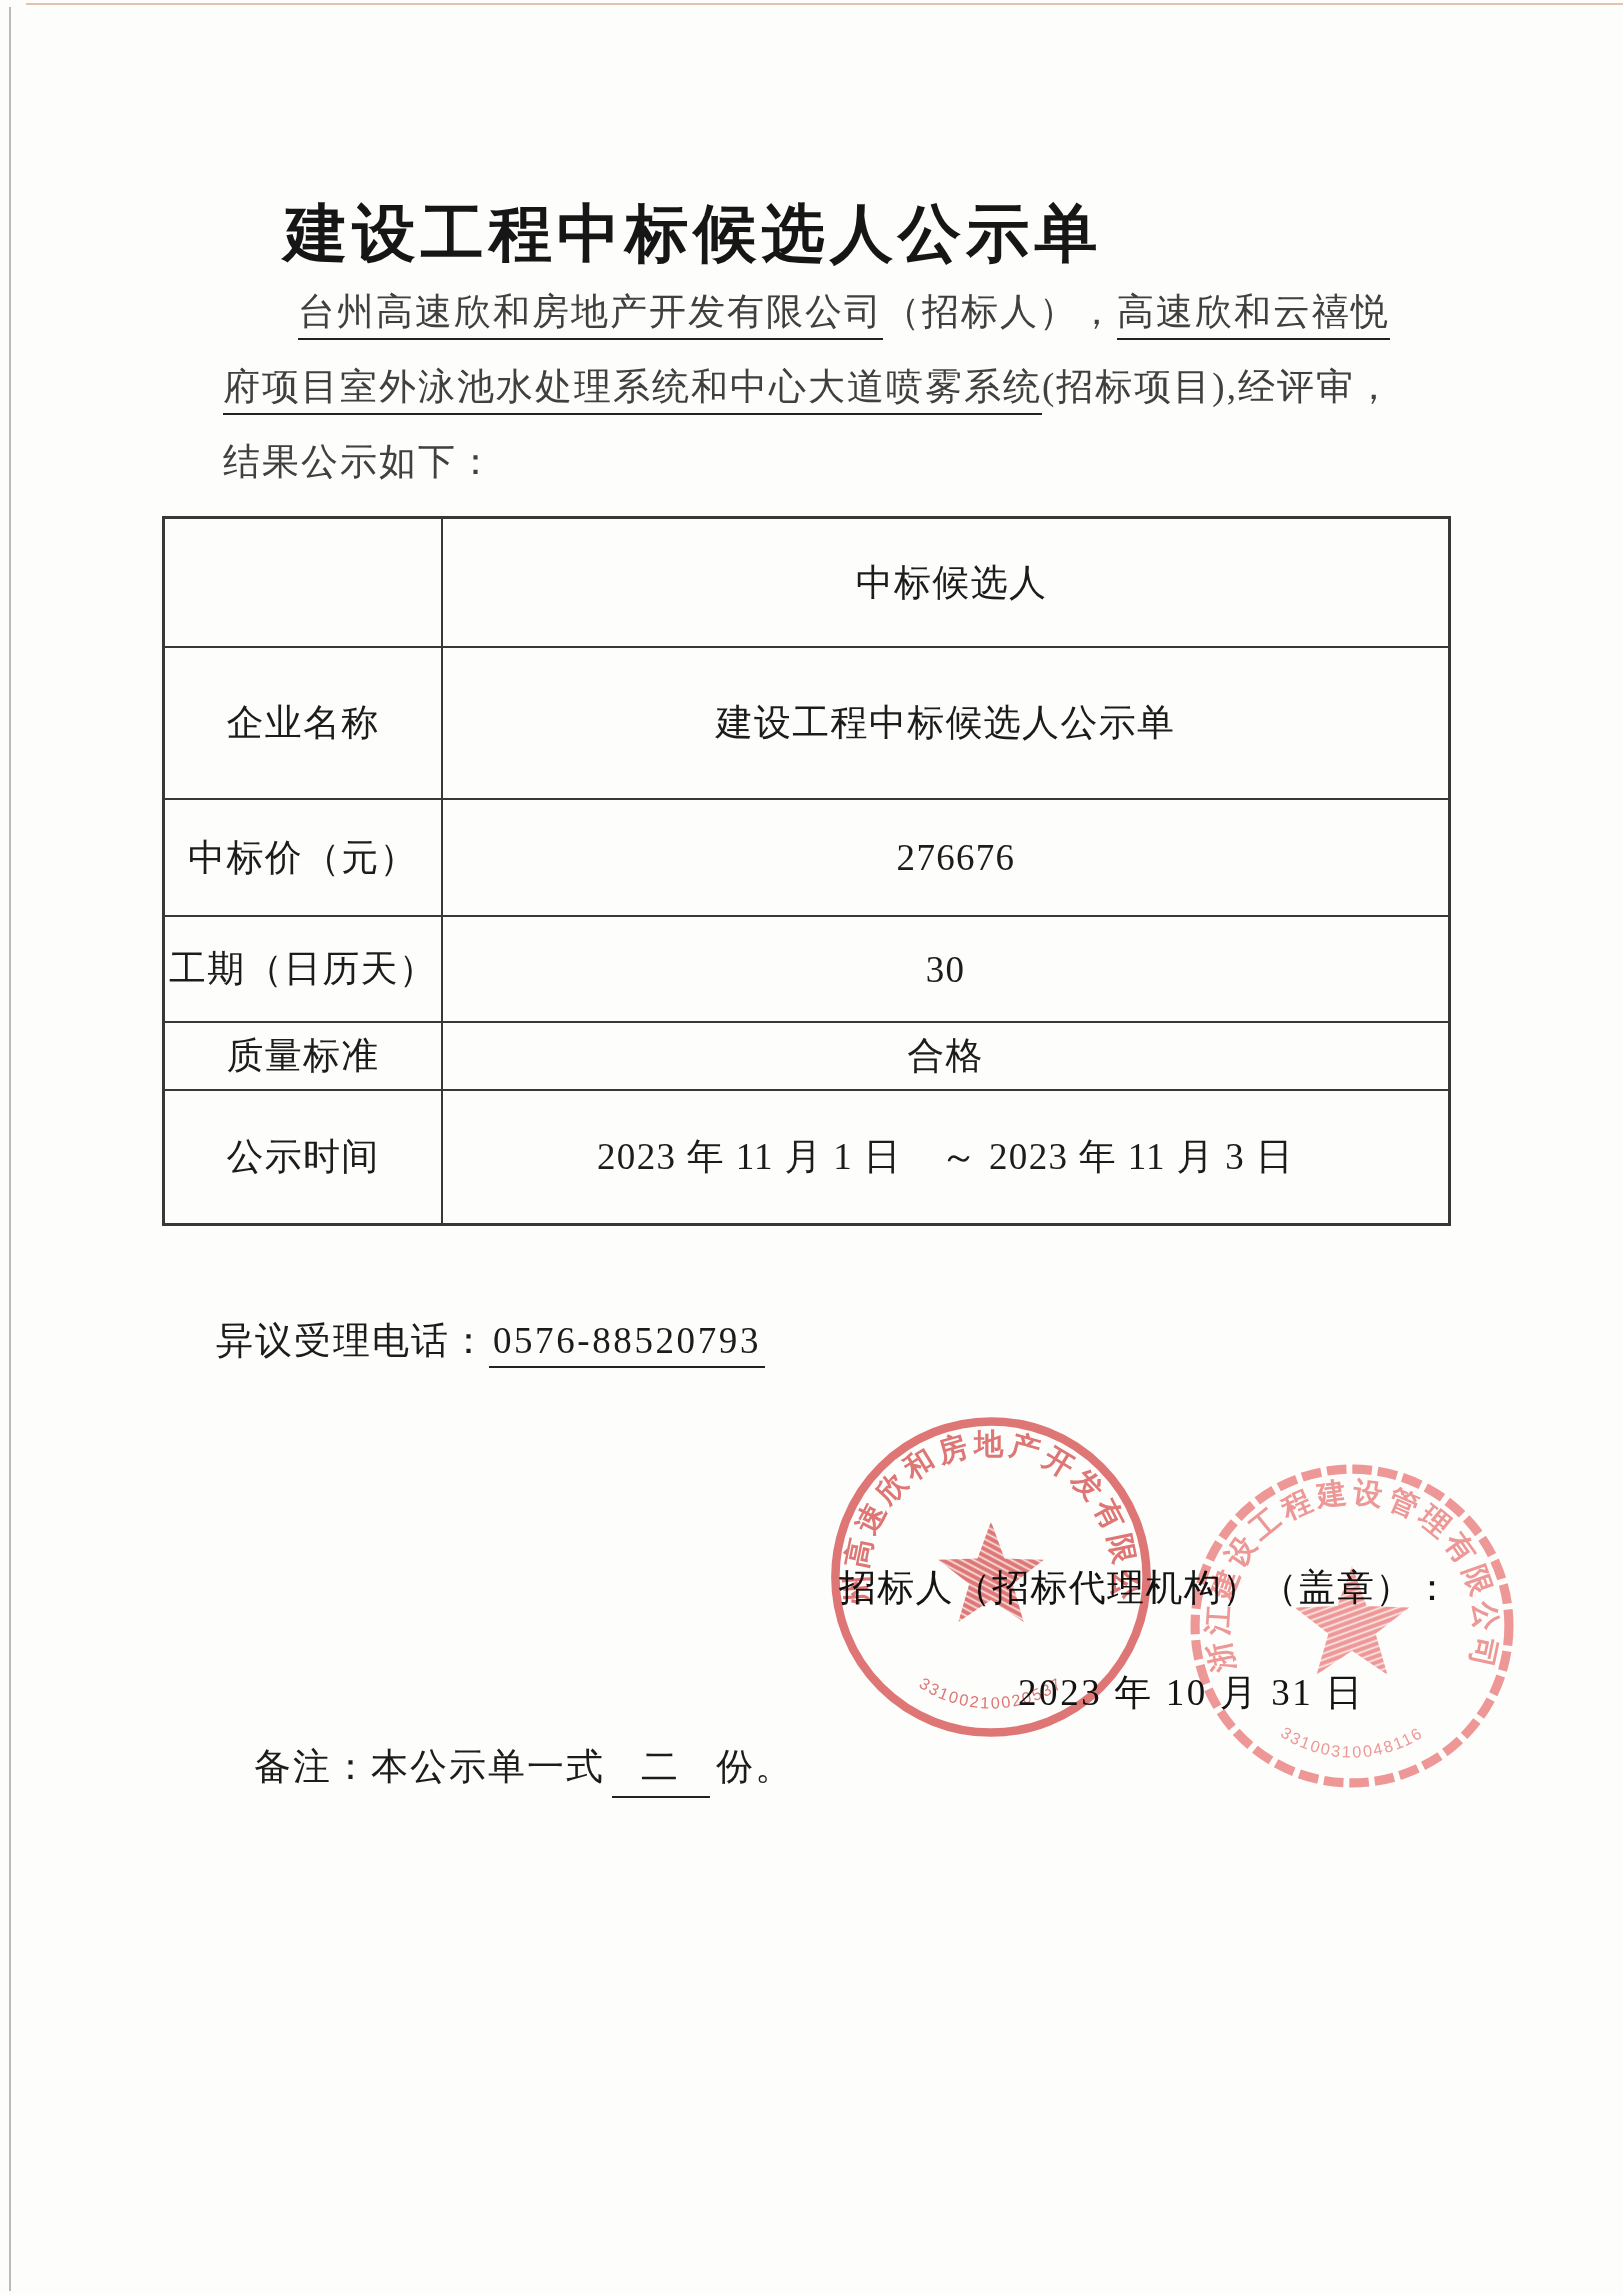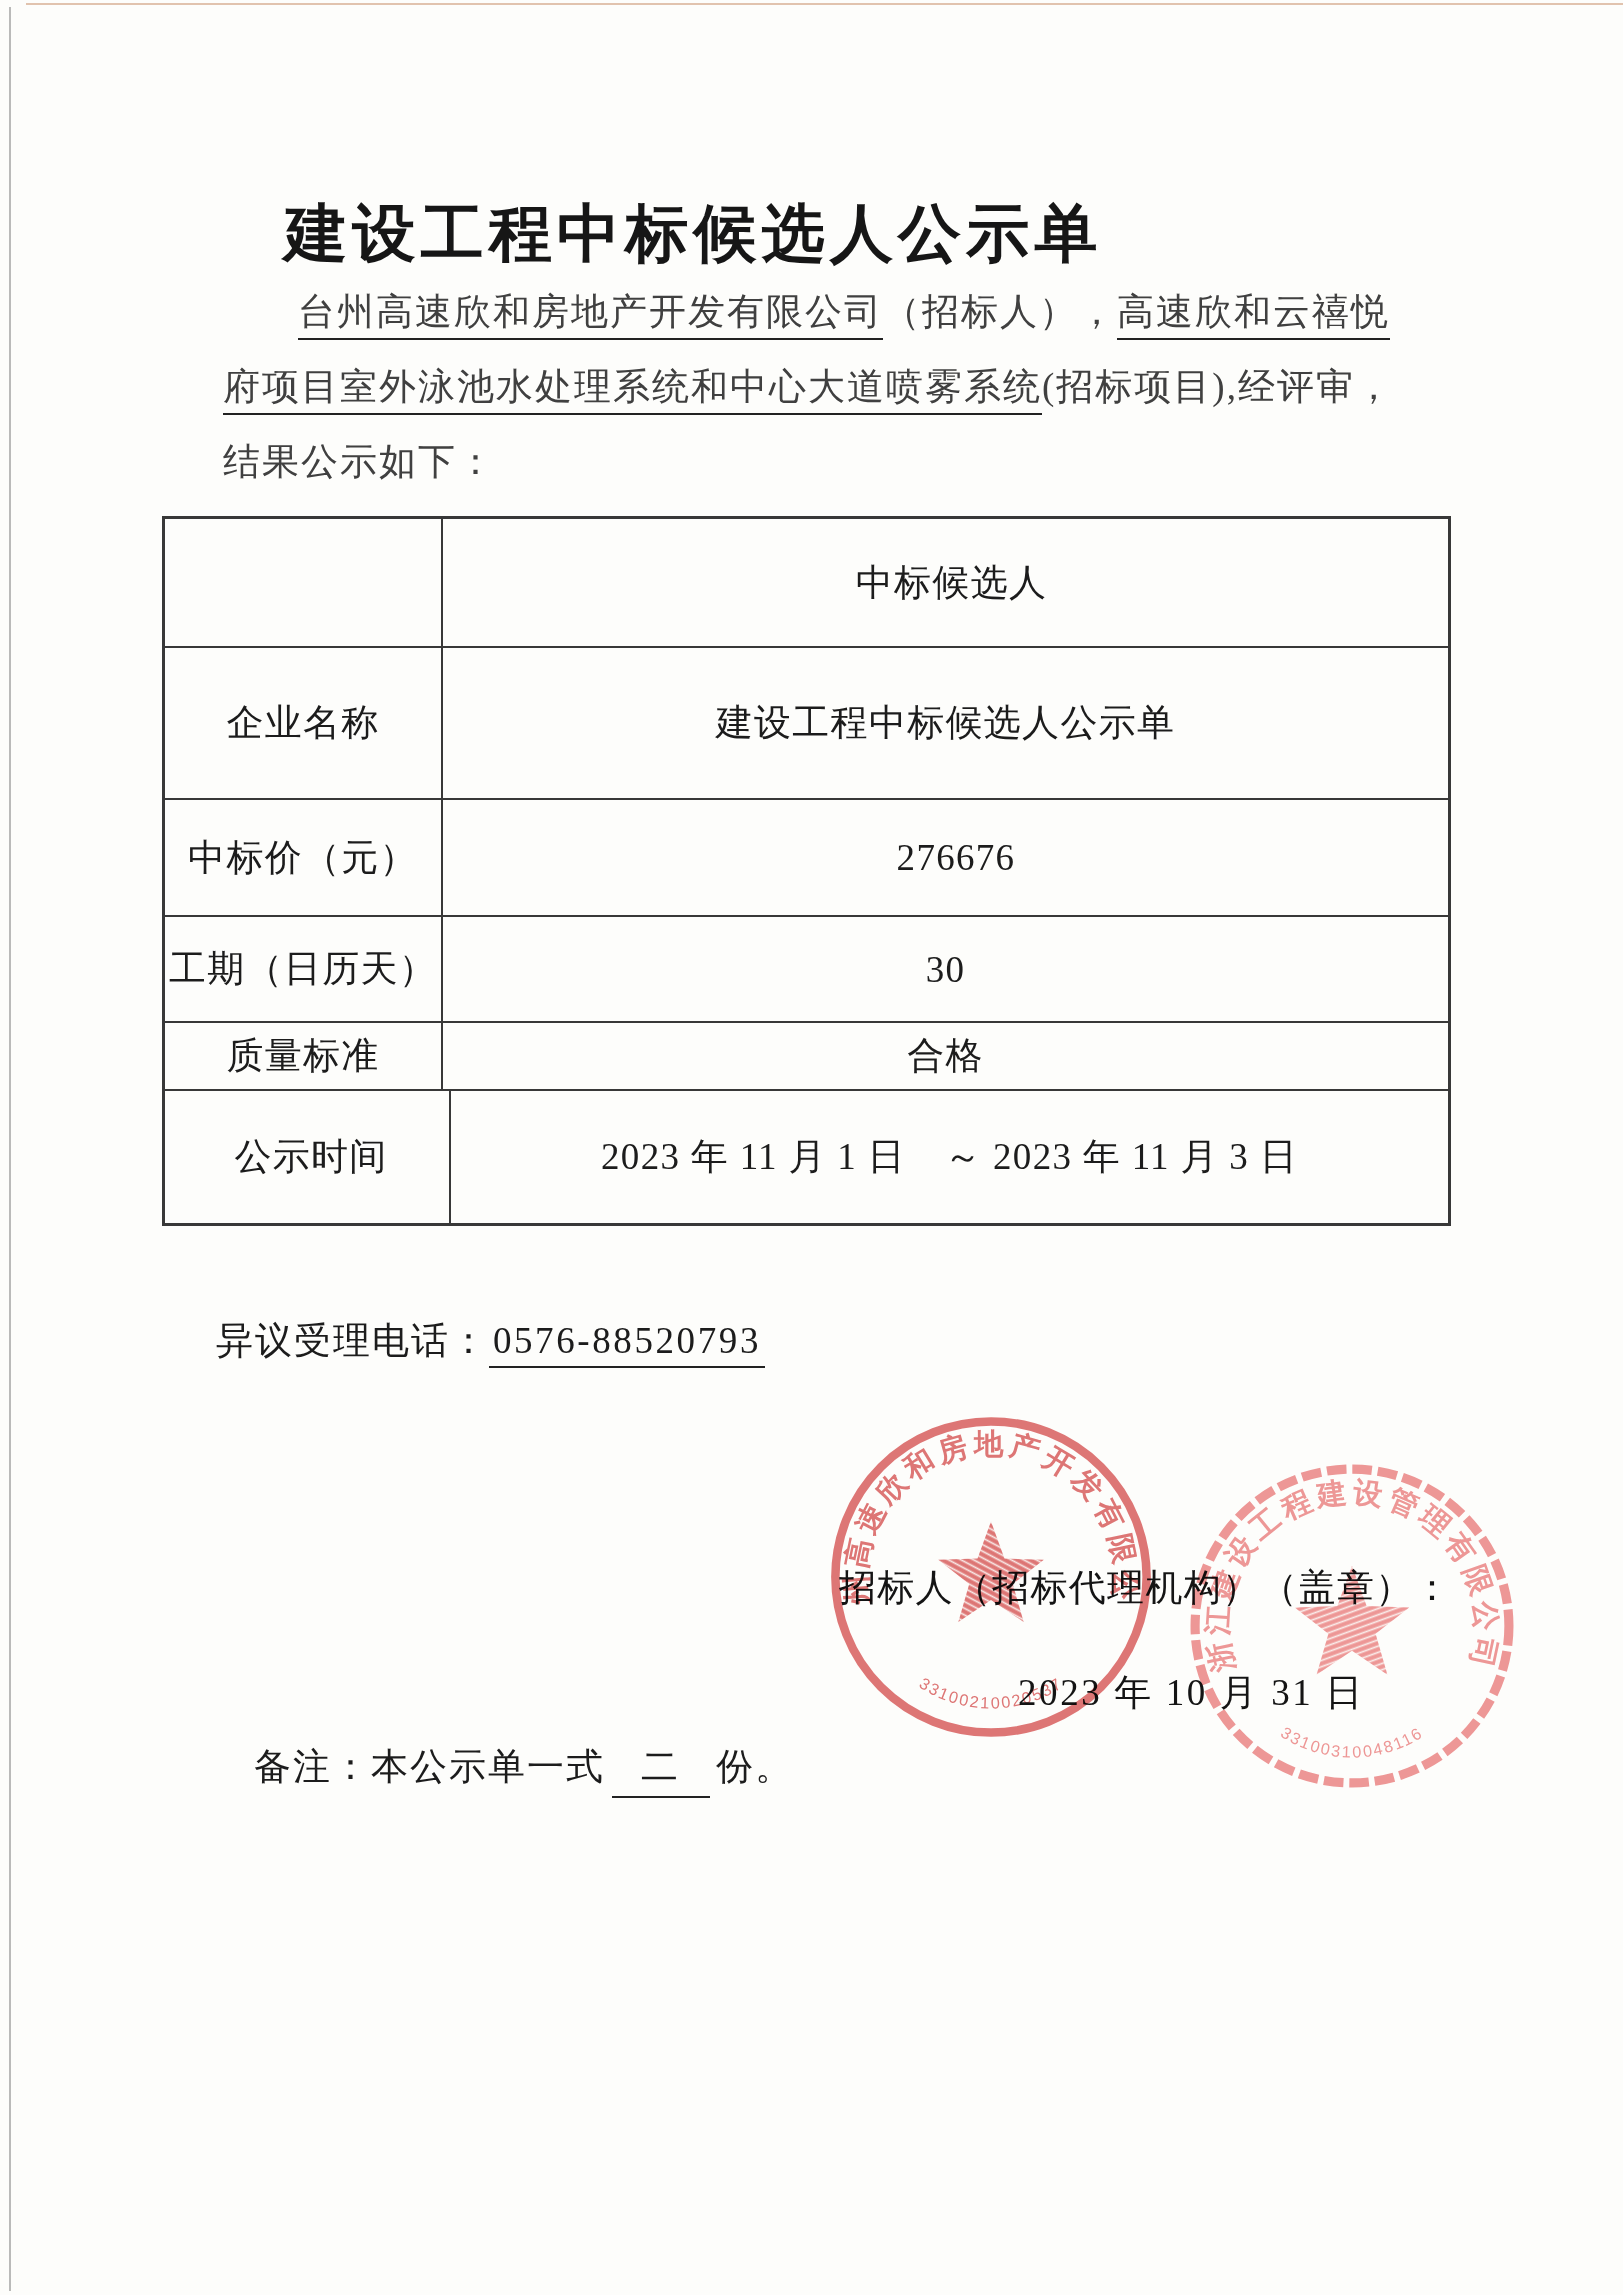--- a/index.html
+++ b/index.html
@@ -23,21 +23,21 @@
   .il2{left:223px;top:362px;}
   .il3{left:223px;top:437px;}
   .u{border-bottom:2.6px solid #222;padding-bottom:5.9px;}
 
   .table{
     position:absolute;left:162px;top:516px;width:1289px;height:710px;
     border:3.3px solid #383838;box-sizing:border-box;
     display:flex;flex-direction:column;background:transparent;
   }
   .trow{display:flex;border-bottom:2.6px solid #383838;box-sizing:border-box;}
-  .trow:last-child{border-bottom:none;flex:1;padding-left:8px;}
+  .trow:last-child{border-bottom:none;flex:1;}
   .r1{height:129px;gap:12px;} .r2{height:152px;} .r3{height:117px;gap:21px;} .r4{height:106px;} .r5{height:68px;}
   .lcell{
     width:278px;border-right:2px solid #383838;box-sizing:border-box;
     display:flex;align-items:center;justify-content:center;
     font-size:37px;letter-spacing:1.3px;white-space:nowrap;
   }
   .vcell{
     flex:1;display:flex;align-items:center;justify-content:center;
     font-size:37px;letter-spacing:1.3px;white-space:nowrap;
   }

